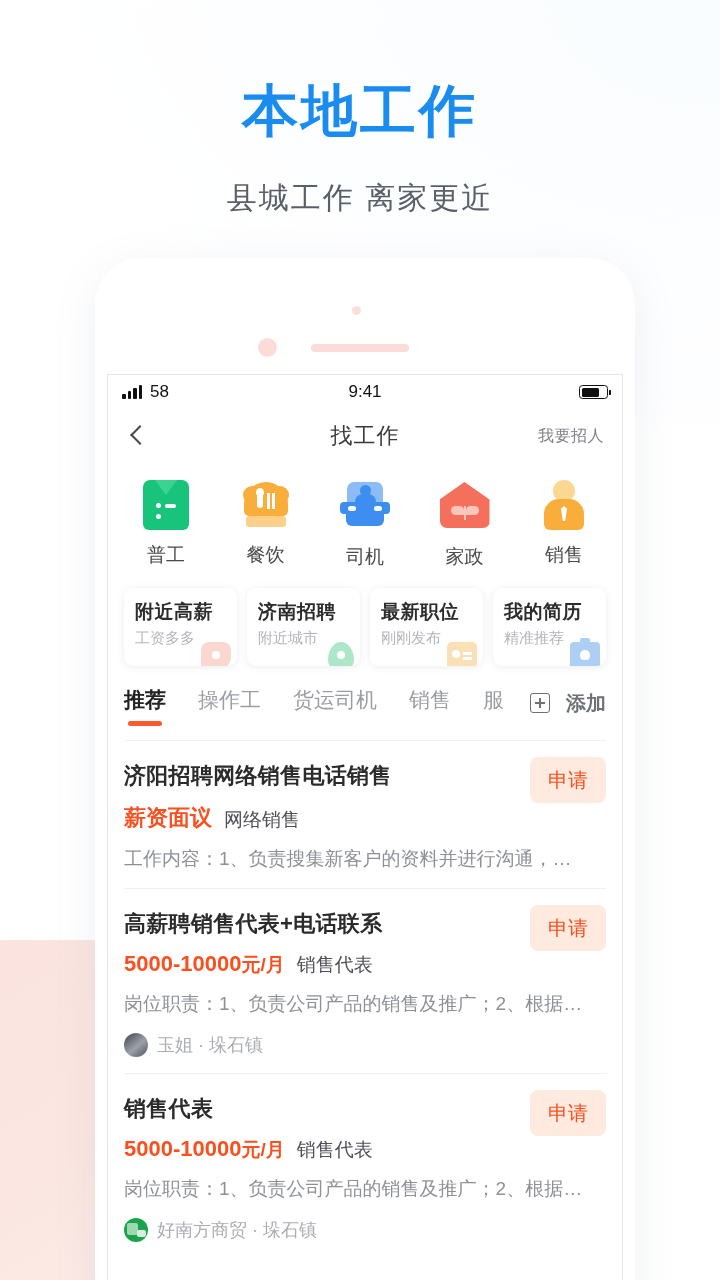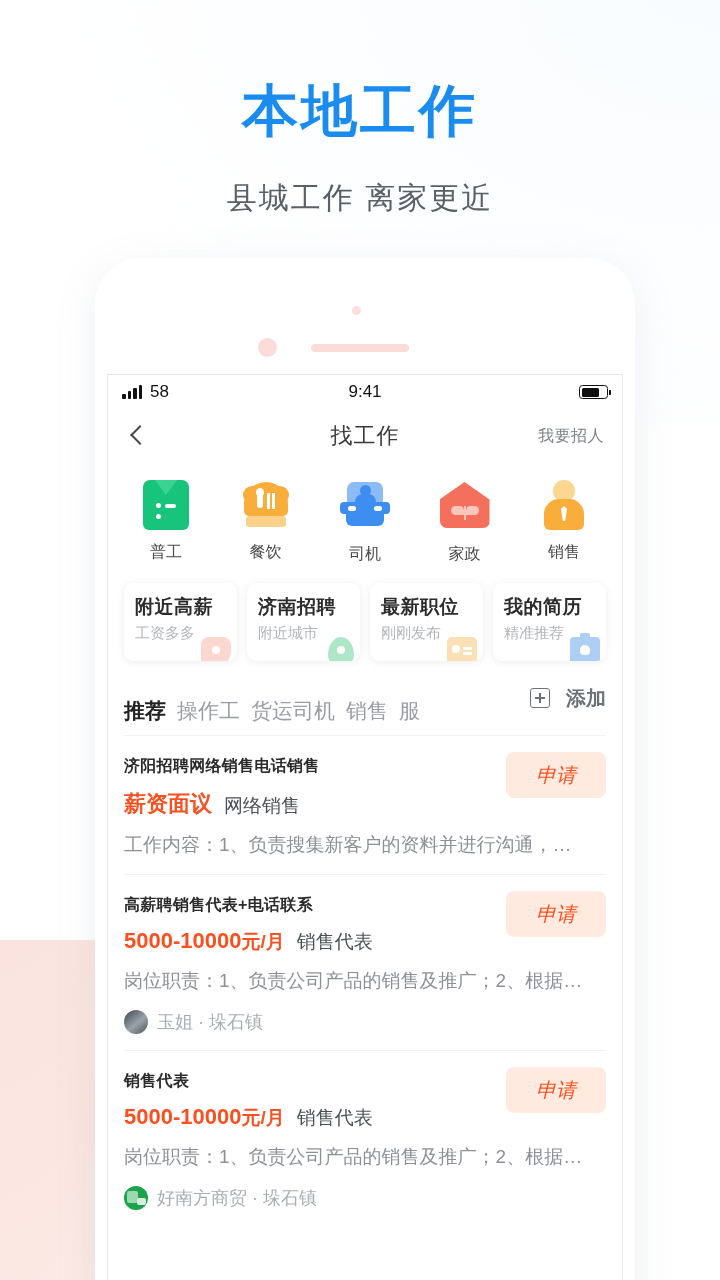--- a/index.html
+++ b/index.html
@@ -159,21 +159,21 @@
     font-size: 16px; color: #7d8187; letter-spacing: .5px;
   }
 
   
   .cats {
     display: flex; justify-content: space-between;
     padding: 16px 22px 6px 22px;
   }
   .cat { width: 72px; text-align: center; }
   .cat-ic { width: 52px; height: 52px; margin: 0 auto; position: relative; }
-  .cat-label { margin-top: 10px; font-size: 16px; color: #4a4a4a; }
+  .cat-label { margin-top: 10px; font-size: 19px; color: #4a4a4a; }
 
   
   .ic-shirt { width: 46px; height: 50px; margin: 1px auto 0; background: #18c47c;
     border-radius: 7px 7px 6px 6px; position: relative; }
   .ic-shirt::before { content:""; position:absolute; left:12px; top:0; width:22px; height:15px;
     background:#3ad392; clip-path: polygon(0 0, 100% 0, 50% 100%); }
   .ic-shirt .d1, .ic-shirt .d2 { position:absolute; left:13px; width:5px; height:5px; border-radius:50%; background:#fff; }
   .ic-shirt .d1 { top:23px; } .ic-shirt .d2 { top:34px; }
   .ic-shirt .bar { position:absolute; left:22px; top:24px; width:11px; height:4px; border-radius:2px; background:#fff; }
 
@@ -237,21 +237,21 @@
   .qic.card::after { content:""; position:absolute; left:16px; top:10px; width:9px; height:2.5px; background:#fff;
     box-shadow: 0 5px 0 #fff; }
   .qic.res { background:#a9cdf3; border-radius:4px; }
   .qic.res::before { content:""; position:absolute; left:10px; top:-4px; width:10px; height:7px; border-radius:2px; background:#a9cdf3; }
   .qic.res::after { content:""; position:absolute; left:10px; top:8px; width:10px; height:10px; border-radius:50% 50% 40% 40%; background:#fff;
     box-shadow: 0 0 0 0 #fff; }
 
   
   .tabs-wrap { position: relative; margin-top: 14px; }
   .tabs-row {
-    display: flex; align-items: flex-end; gap: 11px;
+    display: flex; align-items: flex-start; gap: 32px;
     padding: 0 16px;
     height: 46px;
     overflow: hidden;
   }
   .tab { font-size: 21px; color: #9a9ea4; white-space: nowrap; padding-top: 2px; }
   .tab.active { color: #222; font-weight: 700; position: relative; }
   .tab.active::after {
     content: ""; position: absolute; left: 4px; bottom: -12px;
     width: 34px; height: 5px; border-radius: 3px; background: #ff5a2e;
   }
@@ -268,21 +268,21 @@
   }
   .plus-sq::before { content:""; position:absolute; left:4px; top:8px; width:10px; height:1.8px; background:#6d7277; }
   .plus-sq::after { content:""; position:absolute; left:8px; top:4px; width:1.8px; height:10px; background:#6d7277; }
   .tabs-divider { height: 1px; background: #eef0f2; margin: 10px 16px 0 16px; }
 
   
   .jobs { padding: 0 16px; }
   .job { padding: 20px 0 16px 0; border-bottom: 1px solid #eef0f2; position: relative; }
   .job:last-child { border-bottom: none; }
   .job-title {
-    font-size: 16px; font-weight: 700; color: #2b2b2b;
+    font-size: 22px; font-weight: 700; color: #2b2b2b;
     letter-spacing: .3px;
   }
   .job-meta { margin-top: 12px; display: flex; align-items: flex-end; gap: 12px; }
   .job-salary { font-size: 22px; font-weight: 700; color: #fa4f1e; }
   .job-salary .unit { font-size: 19px; }
   .job-role { font-size: 19px; color: #4d5157; }
   .job-desc {
     margin-top: 13px; font-size: 19px; color: #8d9196;
     white-space: nowrap; overflow: hidden; text-overflow: ellipsis;
   }
@@ -292,27 +292,26 @@
   .avatar.a1::before { content:""; position:absolute; left:5px; top:2px; width:14px; height:14px; border-radius:50%;
     background: radial-gradient(circle at 40% 40%, #ef3b2c 0 42%, #f7f7f7 44%); }
   .avatar.a1::after { content:""; position:absolute; left:2px; bottom:2px; width:20px; height:6px; background:#555; border-radius:1px; }
   .avatar.a2 { background: linear-gradient(140deg,#3d4248,#9aa2ab 55%,#4c5156); }
   .avatar.a3 { background: #1aa34a; }
   .avatar.a3::before { content:""; position:absolute; left:3px; top:5px; width:11px; height:12px; background:#9ed8b1; border-radius:2px; }
   .avatar.a3::after { content:""; position:absolute; right:2px; bottom:5px; width:9px; height:7px; background:#d8ecdf; border-radius:2px; }
   .job-comp-name { font-size: 18px; color: #a9adb2; }
   .apply-btn {
     position: absolute; right: 0; top: 16px;
-    width: 100px; height: 46px;
+    width: 76px; height: 46px;
     background: #ffeadf;
     border-radius: 8px;
     display: flex; align-items: center; justify-content: center;
     font-size: 20px; color: #fa4f1e;
     cursor: pointer;
-    font-style: italic;
   }
 </style>
 </head>
 <body>
 
 <div id="stage">
 
   <div class="bg-blue"></div>
   <div class="bg-blue-sweep"></div>
   <div class="bg-pink2"></div>

